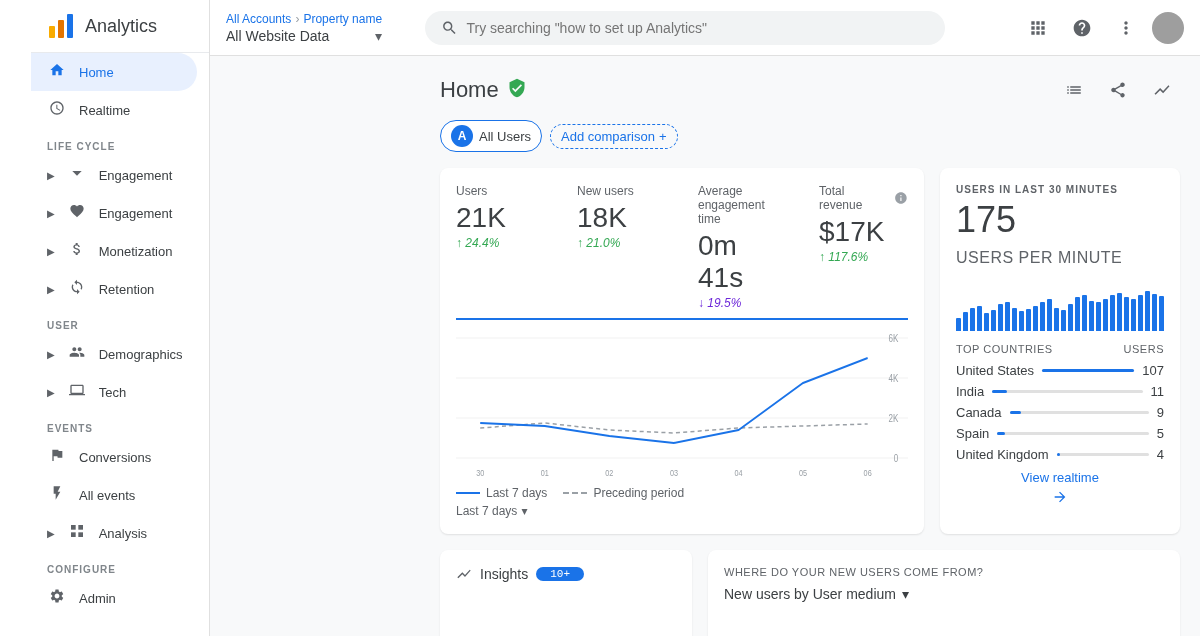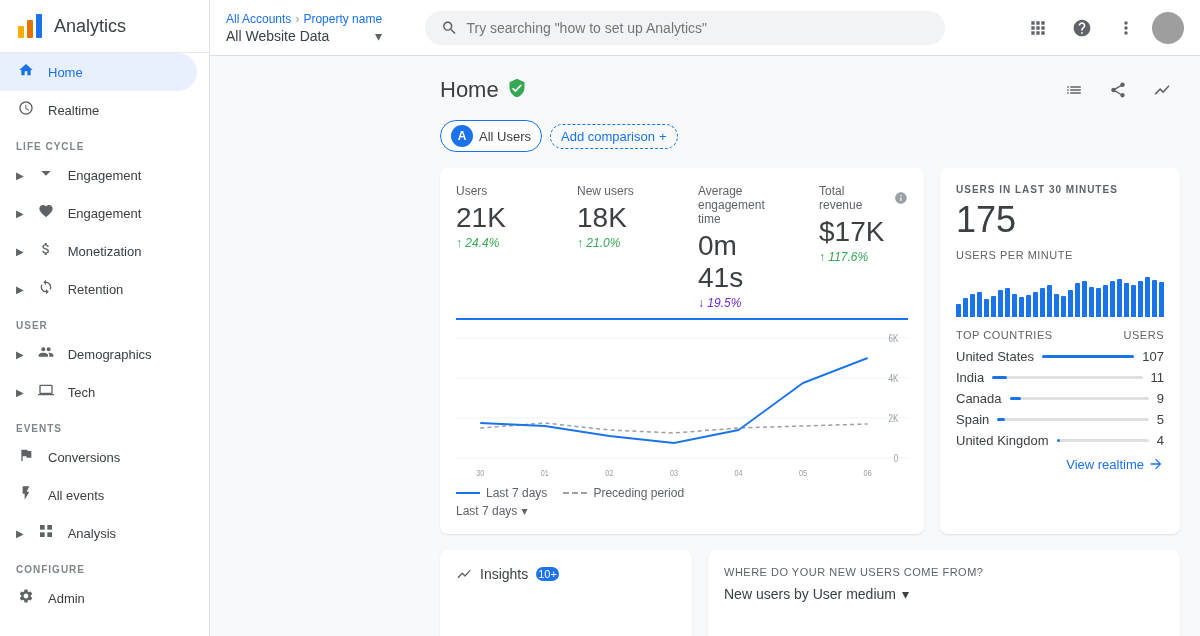--- a/index.html
+++ b/index.html
@@ -8,20 +8,21 @@
     
     #sidebar {
       width: 210px;
       min-width: 210px;
       background: #fff;
       height: 100%;
       display: flex;
       flex-direction: column;
       border-right: 1px solid #e0e0e0;
       overflow-y: auto;
+      padding-left: 31px;
     }
     .sidebar-logo {
       display: flex;
       align-items: center;
       padding: 12px 16px;
       gap: 10px;
       border-bottom: 1px solid #e8eaed;
     }
     .logo-icon {
       width: 28px;
@@ -277,21 +278,21 @@
       gap: 4px;
       font-size: 12px;
       color: #5f6368;
       cursor: pointer;
       margin-top: 4px;
     }
 
     
     .realtime-label { font-size: 10px; font-weight: 600; color: #5f6368; letter-spacing: 1px; text-transform: uppercase; margin-bottom: 4px; }
     .realtime-number { font-size: 36px; font-weight: 400; color: #3c4043; margin-bottom: 8px; }
-    .per-minute-label { font-size: 11px; color: #5f6368; letter-spacing: 0.5px; text-transform: uppercase; margin-bottom: 8px; }
+    .per-minute-label { font-size: 16px; color: #5f6368; letter-spacing: 0.5px; text-transform: uppercase; margin-bottom: 16px; }
 
     .bar-chart-mini {
       display: flex;
       align-items: flex-end;
       gap: 2px;
       height: 48px;
       margin-bottom: 12px;
     }
     .mini-bar {
       flex: 1;
@@ -309,38 +310,39 @@
     .country-users { font-size: 13px; color: #3c4043; }
     .view-realtime-link {
       display: flex;
       align-items: center;
       gap: 4px;
       color: #1a73e8;
       font-size: 13px;
       cursor: pointer;
       margin-top: 8px;
       justify-content: flex-end;
+      flex-direction: column;
     }
 
     
     .bottom-row {
       display: flex;
       gap: 16px;
       margin-top: 16px;
     }
     .bottom-card {
       background: #fff;
       border-radius: 8px;
       padding: 16px;
       box-shadow: 0 1px 2px rgba(0,0,0,0.1);
       flex: 1;
       min-height: 100px;
     }
     .insights-header { display: flex; align-items: center; gap: 8px; font-size: 14px; font-weight: 500; }
-    .badge { background: #1a73e8; color: #fff; border-radius: 10px; padding: 1px 2px; font-size: 11px; }
+    .badge { background: #1a73e8; color: #fff; border-radius: 10px; padding: 1px 14px; font-size: 11px; font-family: Liberation Mono, monospace; }
     .where-header { font-size: 11px; text-transform: uppercase; letter-spacing: 0.5px; color: #5f6368; margin-bottom: 8px; }
     .dropdown-selector {
       display: flex;
       align-items: center;
       gap: 6px;
       font-size: 14px;
       color: #3c4043;
       cursor: pointer;
     }
 

